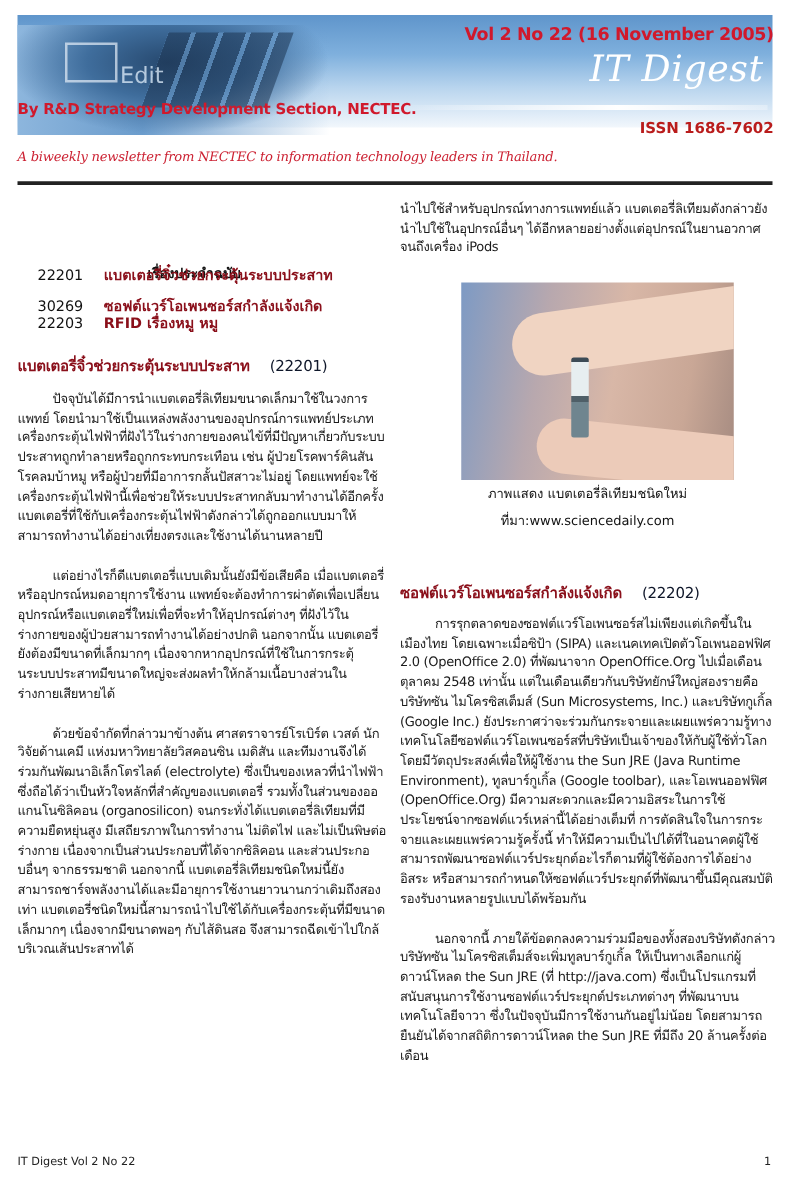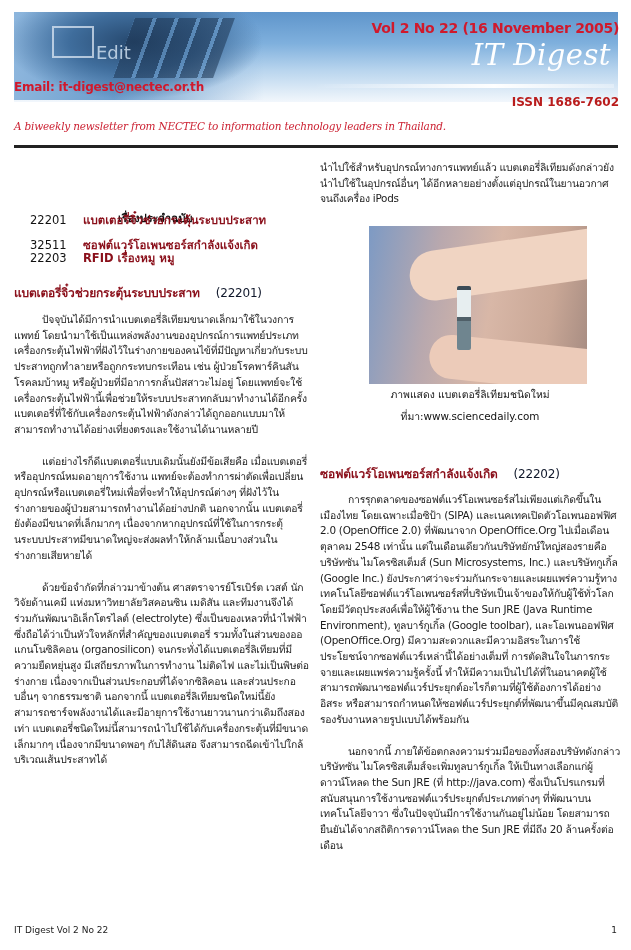--- a/index.html
+++ b/index.html
@@ -1,20 +1,20 @@
 <!DOCTYPE html>
 <html><head>
 <meta charset="utf-8">
 <style>
   html, body { margin: 0; padding: 0; background: #ffffff; }
   body { width: 631px; height: 950px; position: relative; overflow: hidden;
          font-family: "DejaVu Sans", sans-serif; color: #1a1a1a; }
   .banner { position: absolute; left: 14px; top: 12px; width: 604px; height: 90px;
             background: linear-gradient(180deg, #5f95cb 0%, #7fb0dd 35%, #b9d5ee 65%, #f2f7fc 100%); }
-  .banner-art { position: absolute; left: 0; top: 0; width: 250px; height: 88px;
+  .banner-art { position: absolute; left: 0; top: 8px; width: 250px; height: 88px;
             background: radial-gradient(ellipse at 120px 30px, #26486e 0%, #3f6d9c 35%, rgba(95,149,203,0) 70%),
                         linear-gradient(90deg, #8db6dd 0%, #6b9ccc 40%, rgba(127,176,221,0) 100%); text-align: center; }
   .banner-art .keys { position: absolute; left: 110px; top: 6px; width: 100px; height: 60px;
             transform: skewX(-20deg); background: repeating-linear-gradient(90deg, #1d3552 0 18px, #6e9fce 18px 22px); opacity: .55; }
   .banner-art .edit { position: absolute; left: 82px; top: 30px; font-family: "DejaVu Sans", sans-serif;
             font-size: 18px; color: #d6e6f5; opacity: .8; }
   .banner-art .frame { position: absolute; left: 38px; top: 14px; width: 38px; height: 28px;
             border: 2px solid #e5eef8; opacity: .7; }
   .banner-glow { position: absolute; left: 300px; top: 72px; width: 300px; height: 4px;
             background: linear-gradient(90deg, rgba(255,255,255,0), #ffffff 60%, rgba(255,255,255,.3)); }
@@ -64,32 +64,32 @@
   <div class="banner-art">
     <div class="keys"></div>
     <div class="frame"></div>
     <div class="edit">Edit</div>
   </div>
   <div class="banner-glow"></div>
 </div>
 <div class="vol">Vol 2 No 22 (16 November 2005)</div>
 <div class="brand">IT Digest</div>
 <div class="byline">
-  <div>Email: it-digest@nectec.or.th</div>
+  <div>By R&amp;D Strategy Development Section, NECTEC.</div>
 </div>
 <div class="issn">ISSN 1686-7602</div>
 <div class="tagline">A biweekly newsletter from NECTEC to information technology leaders in Thailand.</div>
 <div class="rule"></div>
 
 <div class="toc-title">เรื่องประจำฉบับ</div>
 <div class="toc-row" style="top:199px">
   <span class="num">22201</span><span class="t">แบตเตอรี่จิ๋วช่วยกระตุ้นระบบประสาท</span>
 </div>
 <div class="toc-row" style="top:224px">
-  <span class="num">32511</span><span class="t">ซอฟต์แวร์โอเพนซอร์สกำลังแจ้งเกิด</span>
+  <span class="num">30269</span><span class="t">ซอฟต์แวร์โอเพนซอร์สกำลังแจ้งเกิด</span>
 </div>
 <div class="toc-row" style="top:237px">
   <span class="num">22203</span><span class="t">RFID เรื่องหมู หมู</span>
 </div>
 
 <div class="sec-title" style="left:14px; top:283px;">
   <span>แบตเตอรี่จิ๋วช่วยกระตุ้นระบบประสาท</span>
   <span class="code">(22201)</span>
 </div>
 <div class="col left" style="top:312px">

